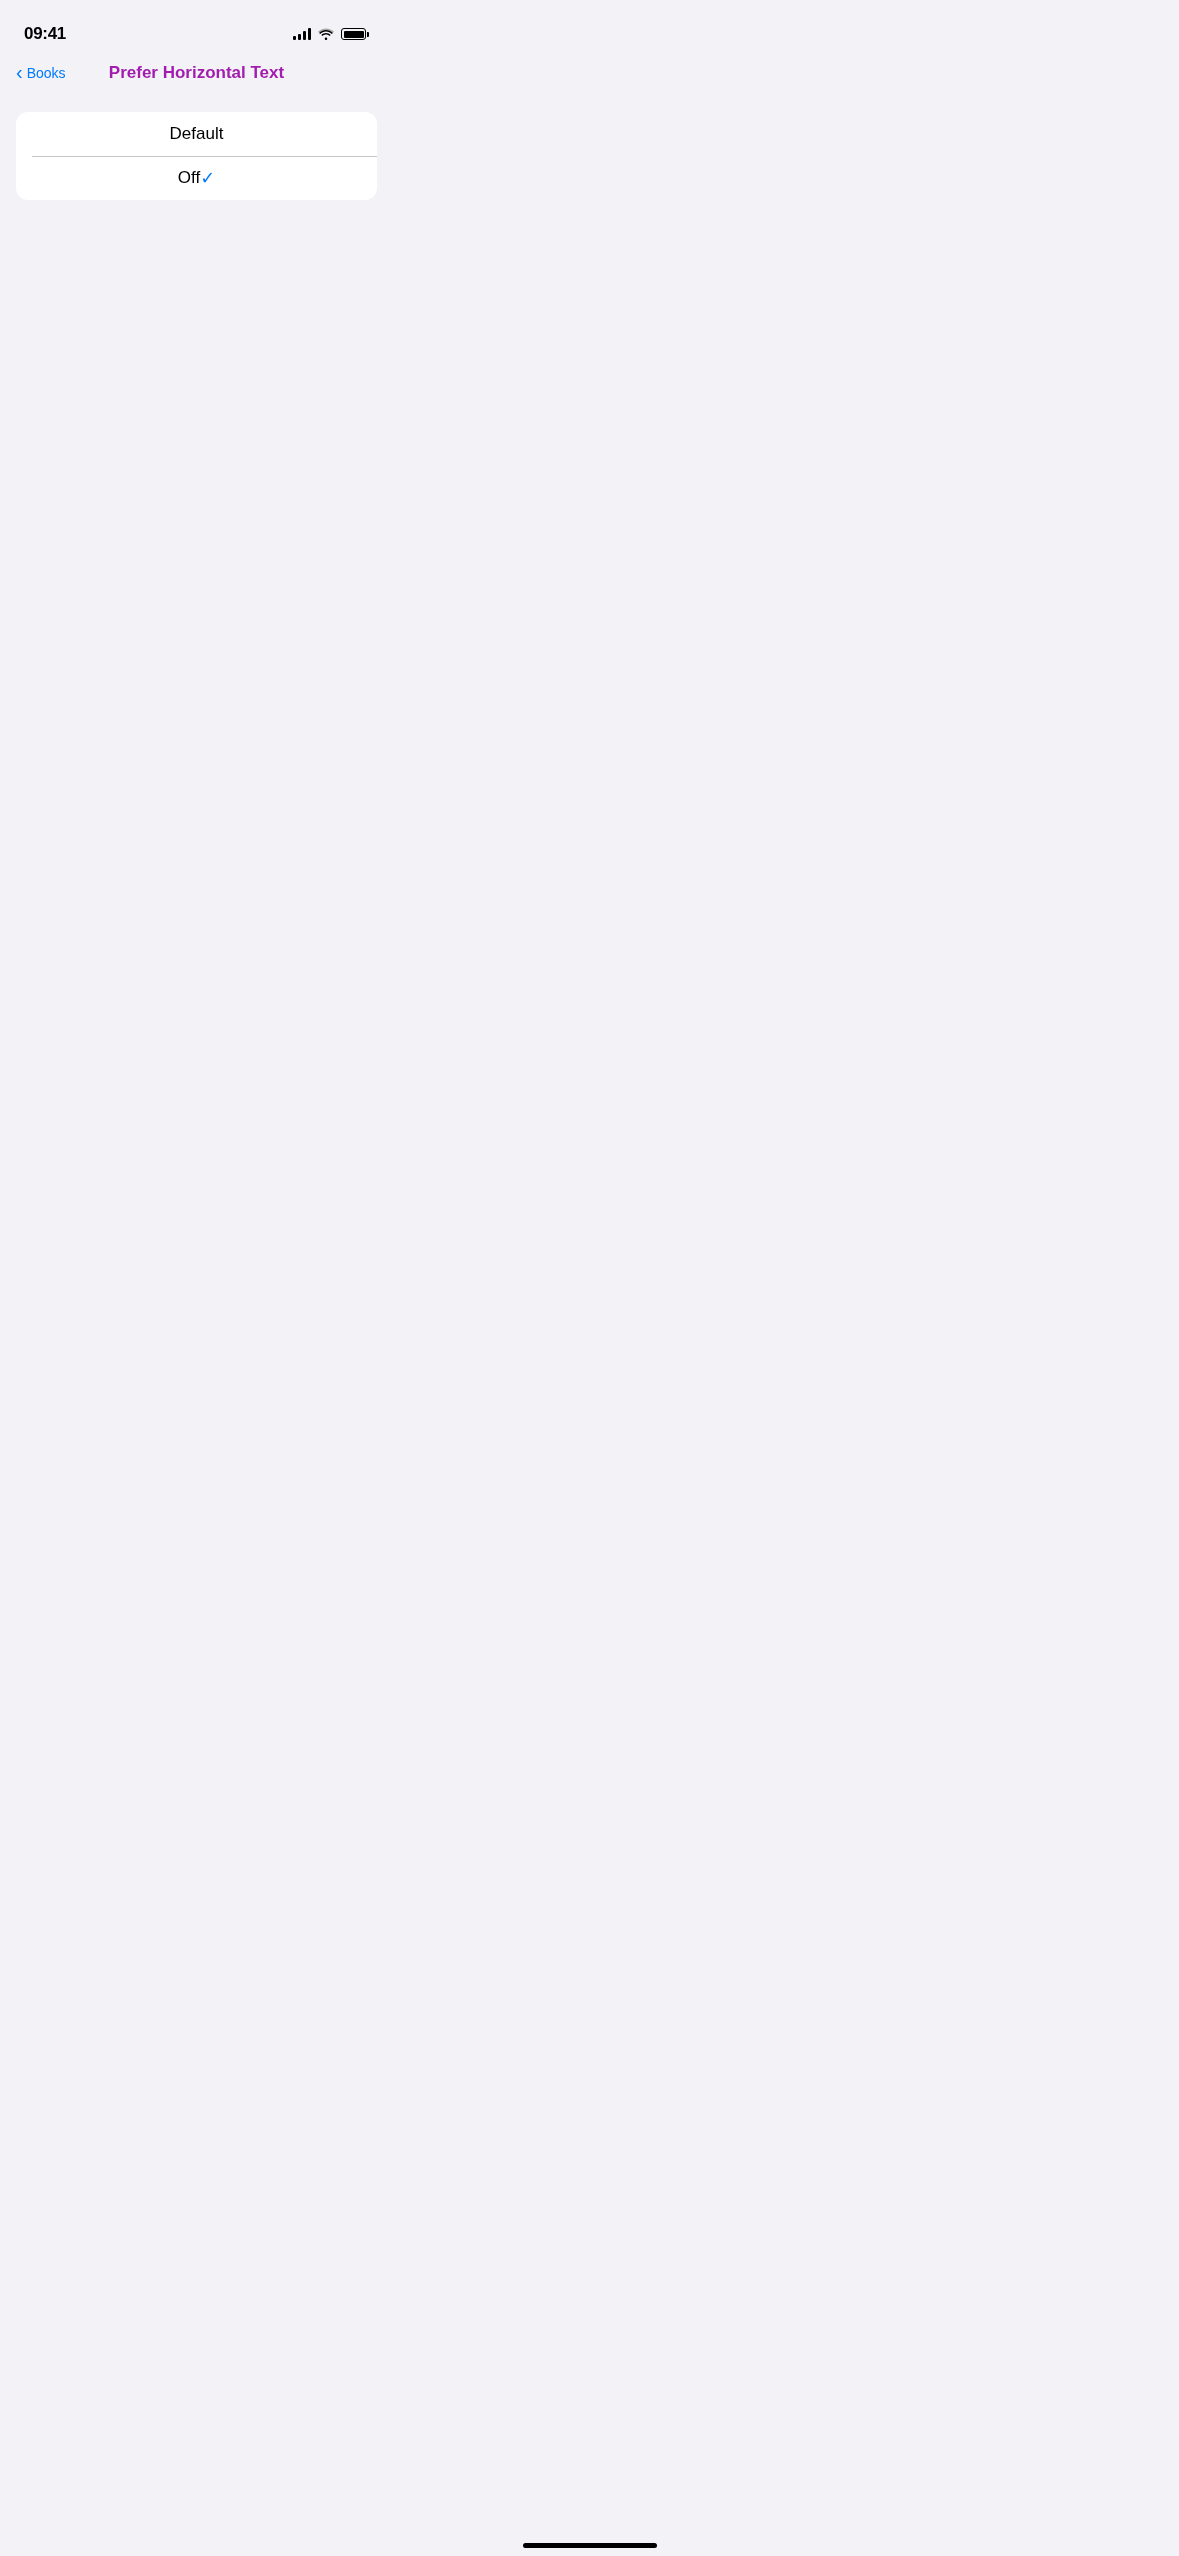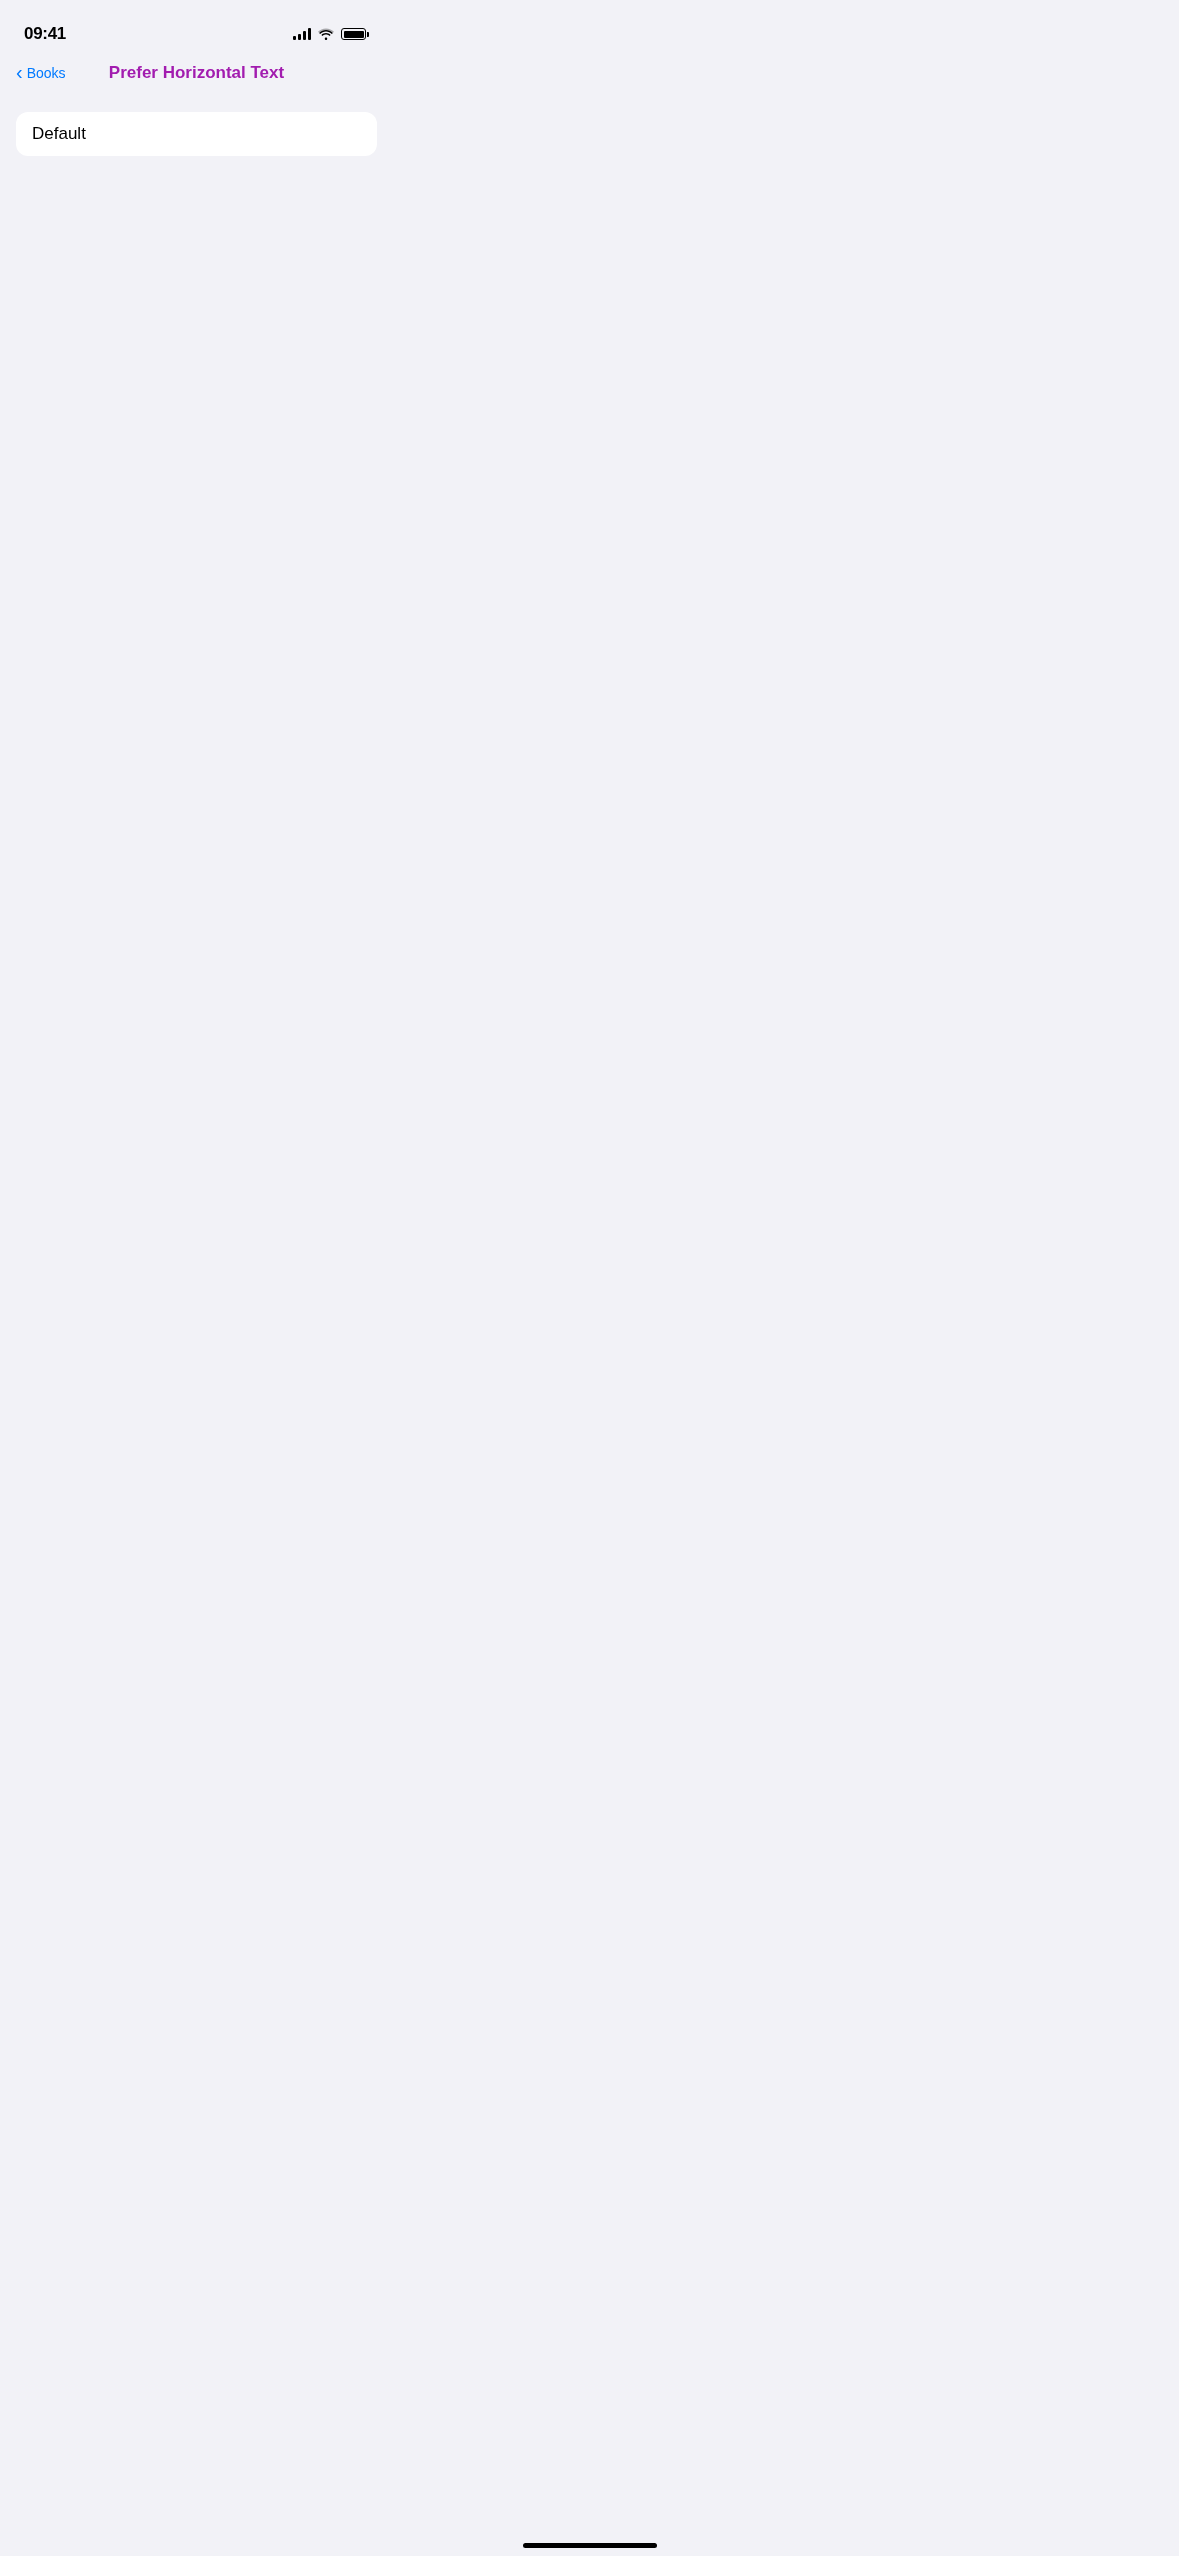--- a/index.html
+++ b/index.html
@@ -142,21 +142,21 @@
     
     .options-card {
       background: #fff;
       border-radius: 12px;
       overflow: hidden;
     }
 
     .option-item {
       display: flex;
       align-items: center;
-      justify-content: flex-start;
+      justify-content: center;
       padding: 0 16px;
       height: 44px;
       cursor: pointer;
       position: relative;
     }
 
     .option-item + .option-item::before {
       content: '';
       position: absolute;
       top: 0;
@@ -225,16 +225,20 @@
 </div>
 
 <div class="content">
   <div class="options-card">
 
     <div class="option-item">
       <span class="option-label">Default</span>
     </div>
 
 
+    <div class="option-item">
+      <span class="option-label">Off</span>
+      <span class="checkmark-icon">✓</span>
+    </div>
   </div>
 </div>
 
 <div class="home-indicator"></div>
 
 </body></html>

